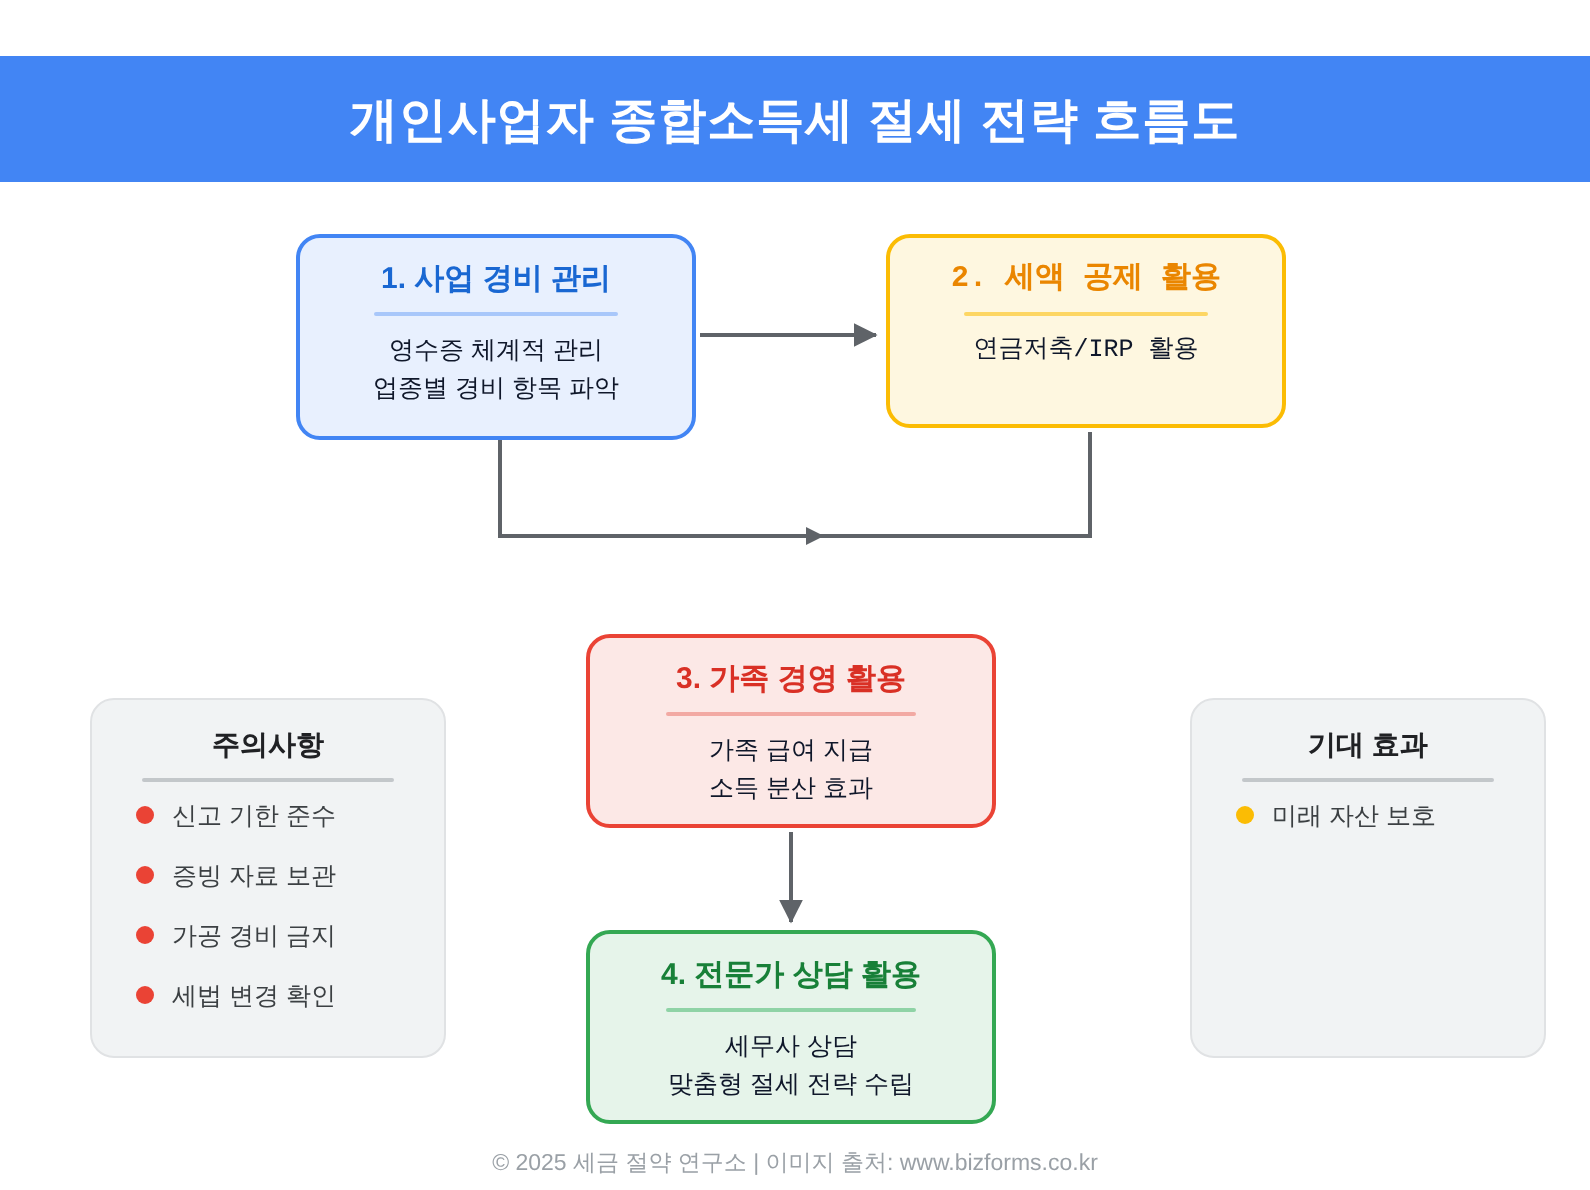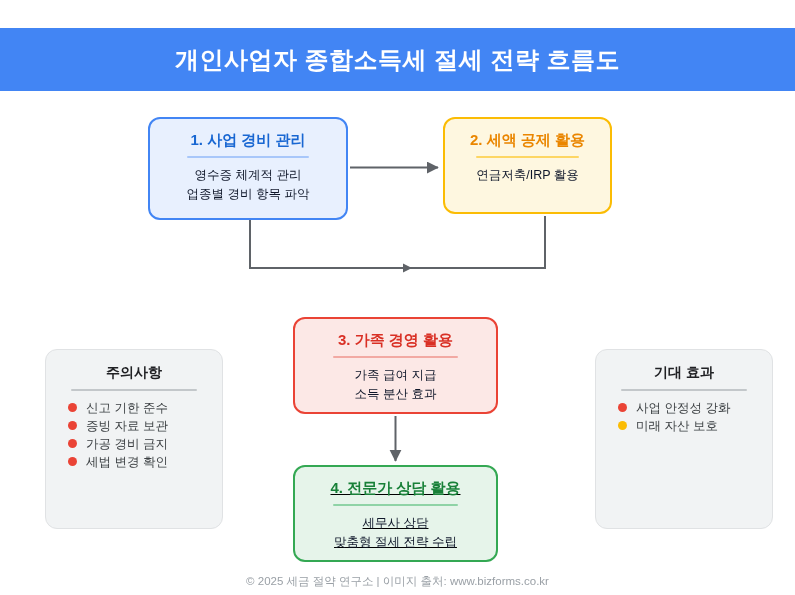--- a/index.html
+++ b/index.html
@@ -79,42 +79,42 @@
   #step-box-1 {
     left: 148px; top: 117px; width: 200px; height: 103px;
     background: #e8f0fe;
     border-color: #4285f4;
   }
   #step-box-1 .step-title { color: #1967d2; }
   #step-box-1 .step-divider { background: #a8c7fa; }
 
   
   #step-box-2 {
-    left: 443px; top: 117px; width: 169px; height: 97px;
+    left: 443px; top: 117px; width: 200px; height: 97px;
     background: #fef7e0;
     border-color: #fbbc04;
+    font-family: Liberation Mono, monospace;
   }
   #step-box-2 .step-title { color: #ea8600; }
   #step-box-2 .step-divider { background: #fdd663; }
 
   
   #step-box-3 {
     left: 293px; top: 317px; width: 205px; height: 97px;
     background: #fce8e6;
     border-color: #ea4335;
   }
   #step-box-3 .step-title { color: #d93025; }
   #step-box-3 .step-divider { background: #f2a9a3; }
 
   
   #step-box-4 {
     left: 293px; top: 465px; width: 205px; height: 97px;
     background: #e6f4ea;
     border-color: #34a853;
-    text-decoration: underline;
   }
   #step-box-4 .step-title { color: #188038; }
   #step-box-4 .step-divider { background: #8fd3a6; }
 
   
   .side-panel {
     position: absolute;
     box-sizing: border-box;
     width: 178px;
     height: 180px;
@@ -141,21 +141,21 @@
     background: #c3c7ca;
     margin: 8px 0 9px 0;
     border-radius: 1px;
   }
   .panel-list {
     width: 100%;
     box-sizing: border-box;
     padding-left: 22px;
     display: flex;
     flex-direction: column;
-    gap: 2px;
+    gap: 14px;
   }
   .panel-item {
     display: flex;
     align-items: center;
     gap: 9px;
   }
   .bullet-dot {
     width: 9px;
     height: 9px;
     border-radius: 50%;
@@ -250,23 +250,19 @@
       <span class="panel-item-label">세법 변경 확인</span>
     </div>
   </div>
 </div>
 
 <div class="side-panel" id="panel-benefits">
   <div class="panel-title">기대 효과</div>
   <div class="panel-divider"></div>
   <div class="panel-list">
     <div class="panel-item">
-      <span class="bullet-dot" style="background:#ea4335"></span>
-      <span class="panel-item-label">사업 안정성 강화</span>
-    </div>
-    <div class="panel-item">
       <span class="bullet-dot" style="background:#fbbc04"></span>
       <span class="panel-item-label">미래 자산 보호</span>
     </div>
   </div>
 </div>
 
 <div id="footer-caption">© 2025 세금 절약 연구소 | 이미지 출처: www.bizforms.co.kr</div>
 
 </body></html>

